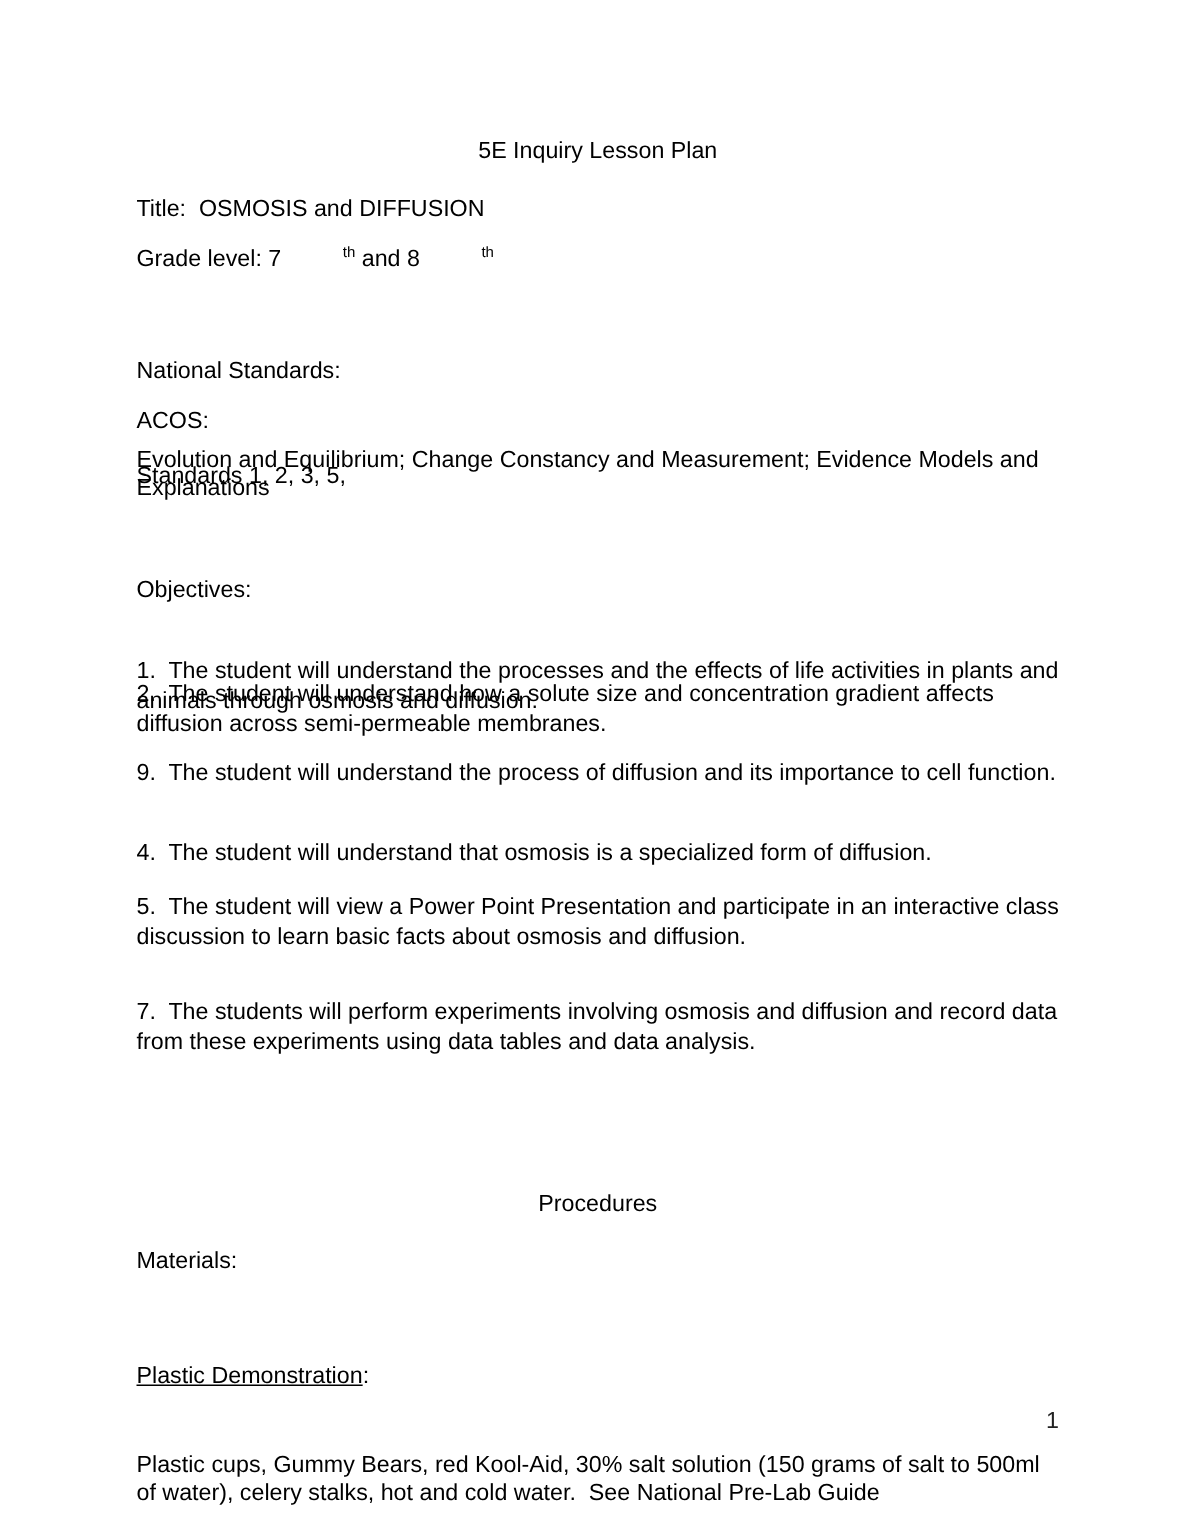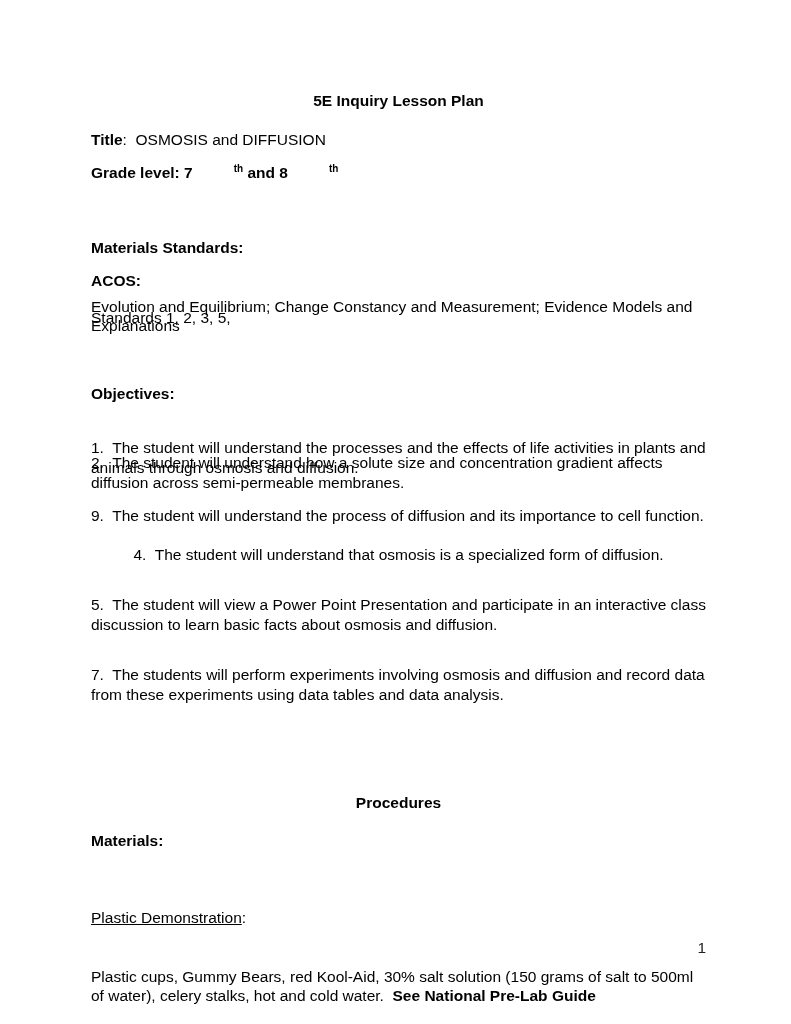--- a/index.html
+++ b/index.html
@@ -22,21 +22,21 @@
     position: absolute;
     left: 91px;
     width: 615px;
     white-space: pre-wrap;
     margin: 0;
   }
   .centered {
     text-align: center;
   }
   .bold {
-    font-weight: bold;
+    font-weight: normal;
   }
   .underlined {
     text-decoration: underline;
   }
   sup.ord {
     font-size: 10px;
     vertical-align: super;
     line-height: 0;
     padding-left: 41px;
   }
@@ -50,37 +50,37 @@
 
 <div class="page">
 
   <div class="block centered bold" style="top: 91px;">5E Inquiry Lesson Plan</div>
 
   <p class="block" style="top: 130px;"><span class="bold">Title</span><span>:  </span><span>OSMOSIS and DIFFUSION</span></p>
 
   <p class="block bold" style="top: 163px;"><span>Grade level: 7</span><sup class="ord">th</sup><span> and 8</span><sup class="ord">th</sup></p>
 
   <div class="block" style="top: 199px;">
-    <div class="bold">Materials Standards:</div>
+    <div class="bold">National Standards:</div>
     <div>Evolution and Equilibrium; Change Constancy and Measurement; Evidence Models and Explanations</div>
   </div>
 
   <p class="block bold" style="top: 271px;">ACOS:</p>
 
   <p class="block" style="top: 308px;">Standards 1, 2, 3, 5,</p>
 
   <p class="block bold" style="top: 384px;">Objectives:</p>
 
   <p class="block" style="top: 398px; margin-top: 40px;">1.  The student will understand the processes and the effects of life activities in plants and animals through osmosis and diffusion.</p>
 
   <p class="block" style="top: 453px;">2.  The student will understand how a solute size and concentration gradient affects diffusion across semi-permeable membranes.</p>
 
   <p class="block" style="top: 506px;">9.  The student will understand the process of diffusion and its importance to cell function.</p>
 
-  <p class="block" style="top: 545px; text-align: center;">4.  The student will understand that osmosis is a specialized form of diffusion.</p>
+  <p class="block" style="top: 559px;">4.  The student will understand that osmosis is a specialized form of diffusion.</p>
 
   <p class="block" style="top: 595px;">5.  The student will view a Power Point Presentation and participate in an interactive class discussion to learn basic facts about osmosis and diffusion.</p>
 
   <p class="block" style="top: 665px;">7.  The students will perform experiments involving osmosis and diffusion and record data from these experiments using data tables and data analysis.</p>
 
   <div class="block centered bold" style="top: 793px;">Procedures</div>
 
   <p class="block bold" style="top: 831px;">Materials:</p>
 
   <div class="block" style="top: 869px;">

